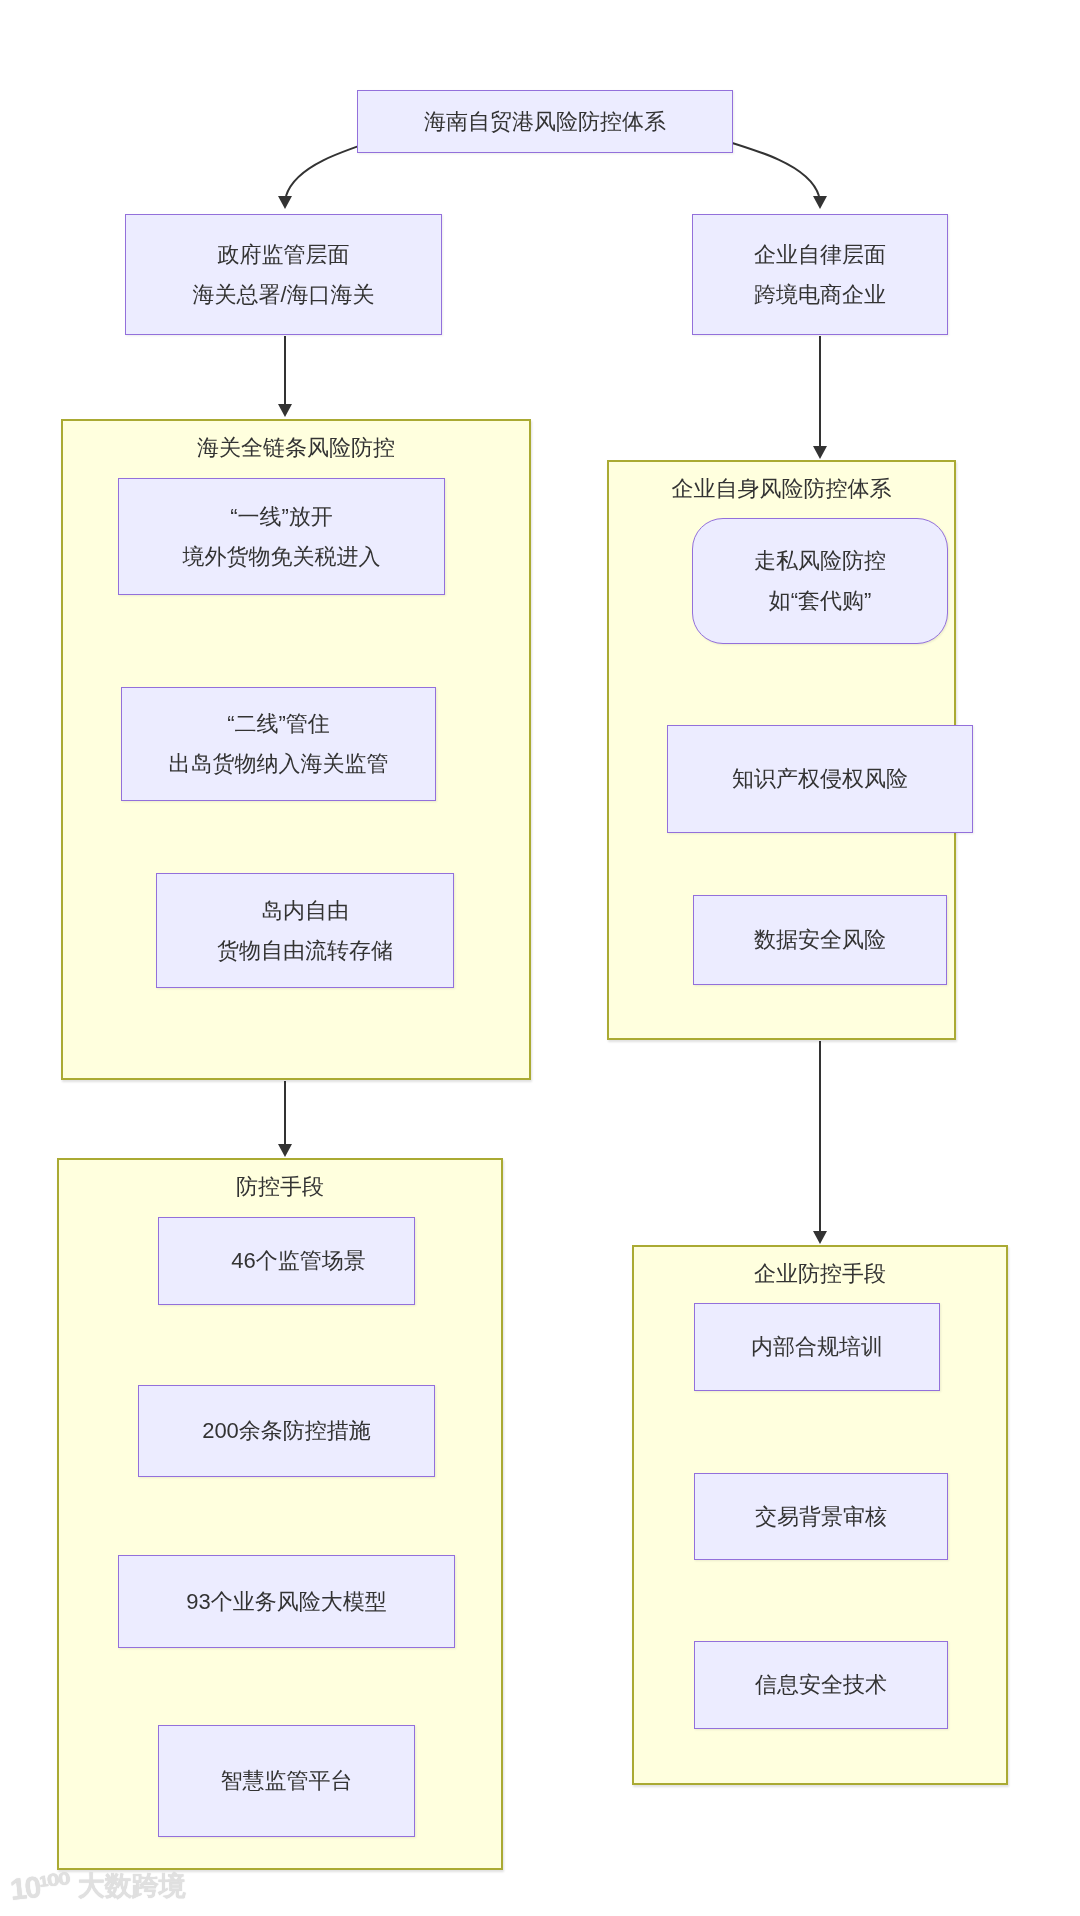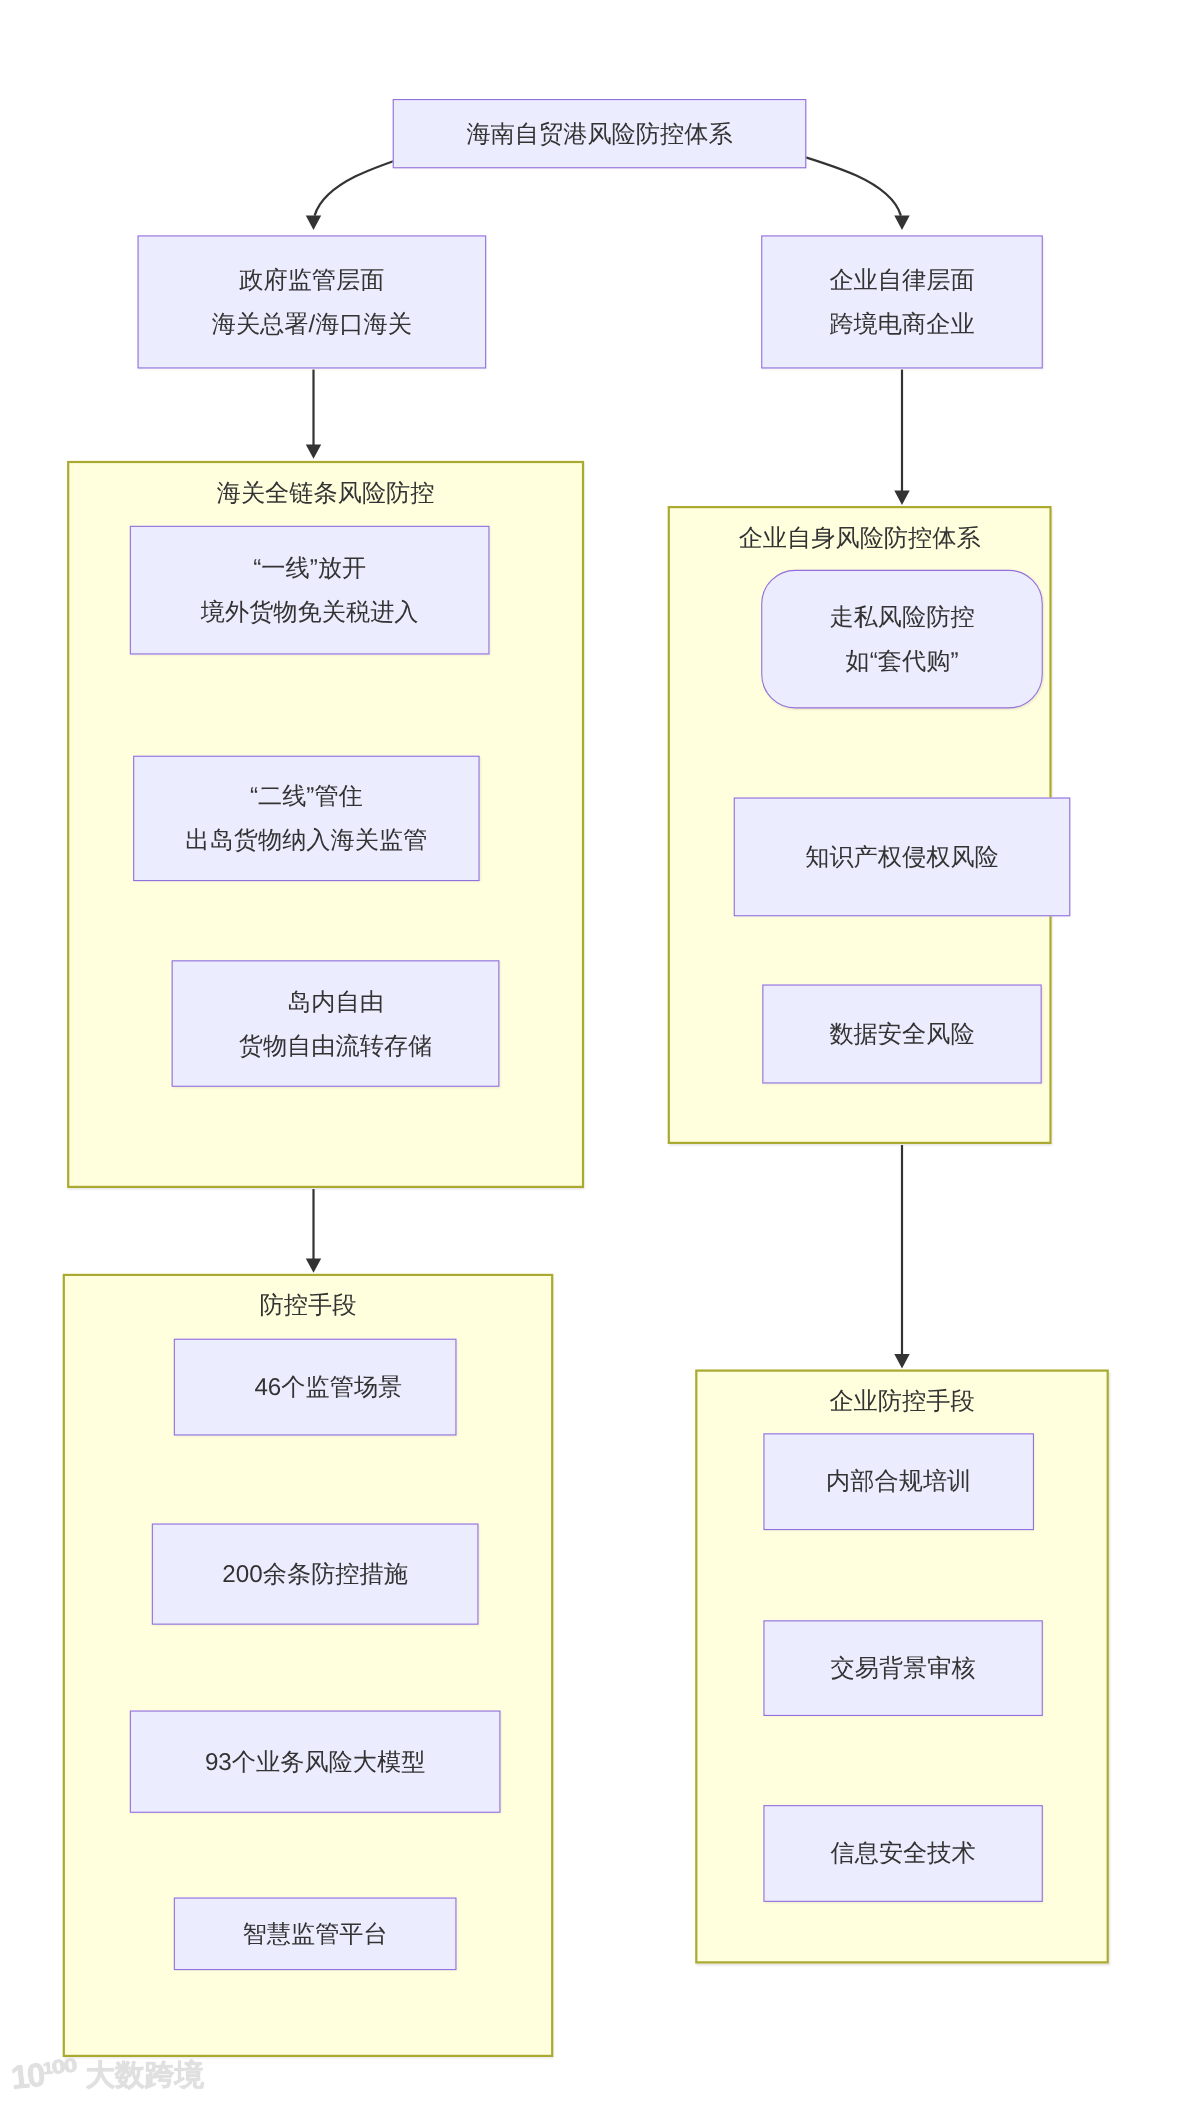--- a/index.html
+++ b/index.html
@@ -106,21 +106,21 @@
   </div>
   <div class="node" style="left:158px;top:1217px;width:257px;height:88px;padding-left:24px;">
     <span>46个监管场景</span>
   </div>
   <div class="node" style="left:138px;top:1385px;width:297px;height:92px;">
     <span>200余条防控措施</span>
   </div>
   <div class="node" style="left:118px;top:1555px;width:337px;height:93px;">
     <span>93个业务风险大模型</span>
   </div>
-  <div class="node" style="left:158px;top:1725px;width:257px;height:66px;">
+  <div class="node" style="left:158px;top:1725px;width:257px;height:112px;">
     <span>智慧监管平台</span>
   </div>
 
   <div class="cluster" style="left:632px;top:1245px;width:376px;height:540px;padding-left:48px;">
     <div class="cluster-title">企业防控手段</div>
   </div>
   <div class="node" style="left:694px;top:1303px;width:246px;height:88px;">
     <span>内部合规培训</span>
   </div>
   <div class="node" style="left:694px;top:1473px;width:254px;height:87px;">

